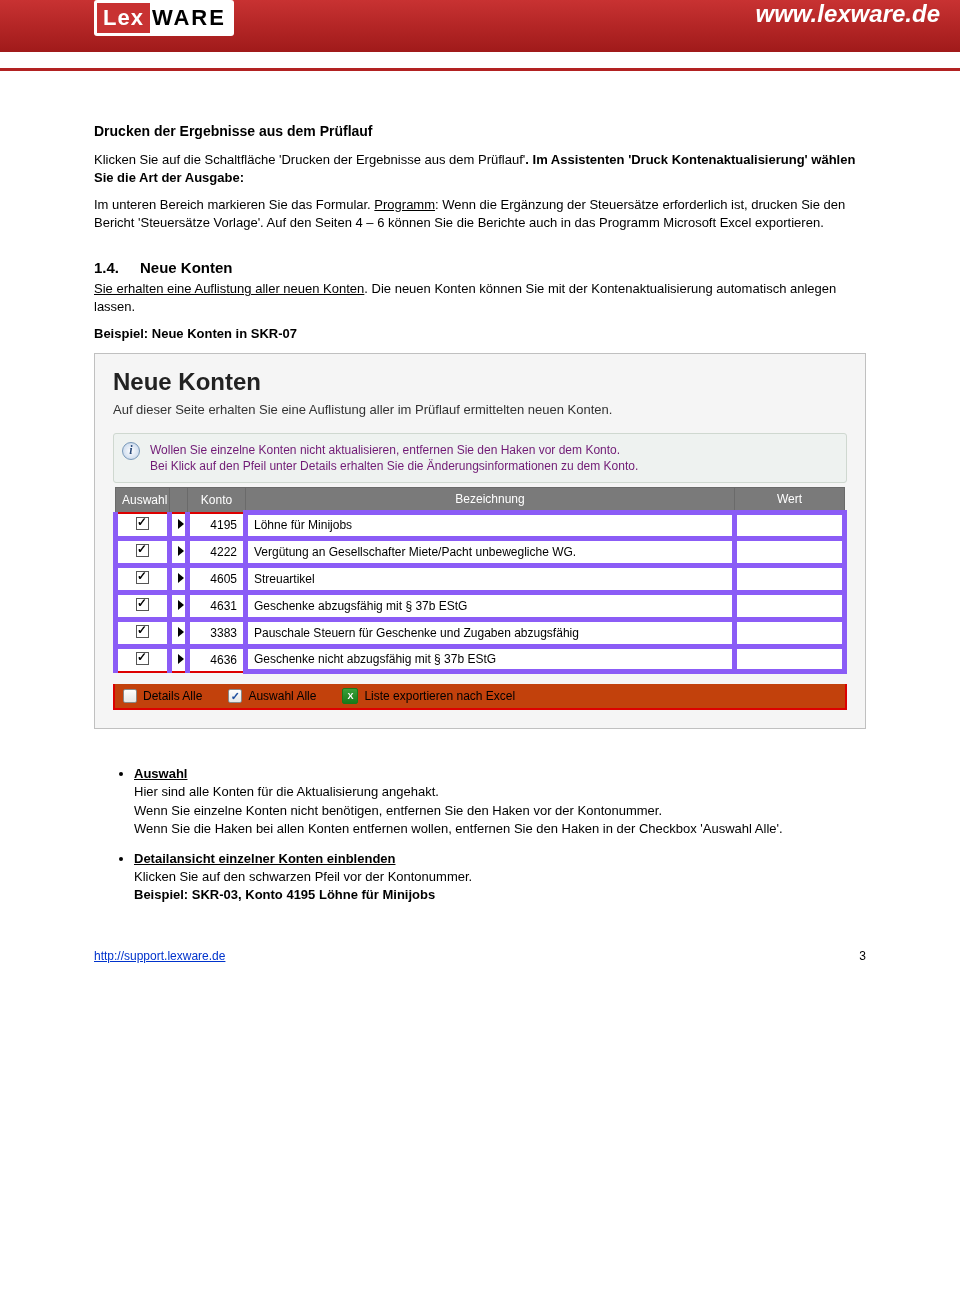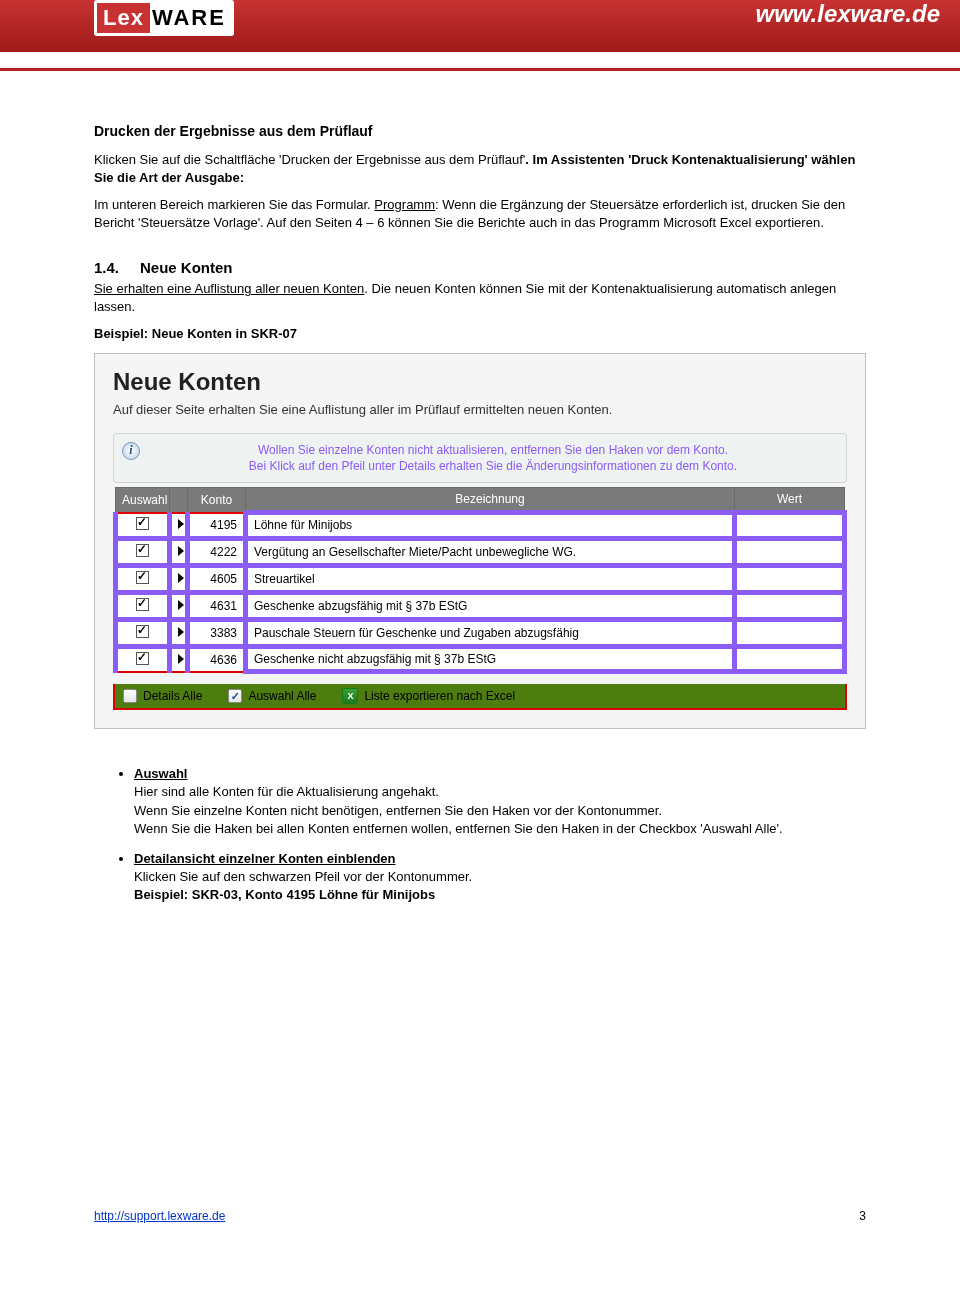--- a/index.html
+++ b/index.html
@@ -22,41 +22,41 @@
   .section-h .num { display: inline-block; width: 46px; }
   .under { text-decoration: underline; }
   .bold { font-weight: bold; }
   
   .shot { border: 1px solid #c0c0c0; background: #f5f5f5; margin-top: 6px; margin-bottom: 36px; padding: 0 0 18px 0; }
   .shot-inner { padding: 14px 18px 10px 18px; }
   .shot-title { font-weight: bold; font-size: 24px; color: #222; margin-bottom: 6px; font-family: Arial, sans-serif; }
   .shot-sub { font-size: 13px; color: #333; margin-bottom: 16px; }
   .info-box { background: #eef2f0; border: 1px solid #cfd8d0; border-radius: 3px; padding: 8px 10px 8px 36px; position: relative; margin-bottom: 4px; }
   .info-box .info-icon { position: absolute; left: 8px; top: 8px; width: 18px; height: 18px; border-radius: 50%; background: radial-gradient(#fff,#bcd0e8); border: 1px solid #7898b8; display: flex; align-items: center; justify-content: center; font-style: italic; font-weight: bold; color: #2a4a7a; font-size: 12px; font-family: Georgia, serif; }
-  .info-box .l1 { font-size: 12px; color: #8b5cf6; line-height: 1.35; text-align: center; }
+  .info-box .l1 { font-size: 12px; color: #701a75; line-height: 1.35; }
   
   table.konten { width: 100%; border-collapse: collapse; font-size: 12px; table-layout: fixed; }
   table.konten thead th { background: #7a7a7a; color: #fff; font-weight: normal; text-align: center; padding: 4px 6px; border: 1px solid #6a6a6a; font-size: 12px; }
   table.konten tbody td { background: #fff; border: 5px solid #8b5cf6; padding: 3px 6px; height: 22px; vertical-align: middle; }
   .col-auswahl { width: 54px; }
   .col-arrow { width: 18px; }
   .col-konto { width: 58px; }
   .col-wert { width: 110px; }
   .cb { width: 13px; height: 13px; border: 1px solid #555; background: #fff; display: inline-block; position: relative; }
   .cb.checked::after { content: "✓"; position: absolute; left: 0px; top: -3px; font-size: 12px; font-weight: bold; }
   .arrow-r { width: 0; height: 0; border-top: 5px solid transparent; border-bottom: 5px solid transparent; border-left: 6px solid #000; display: inline-block; }
   .red-frame-left { border-left: 2px solid #d00; border-right: 2px solid #d00; }
   .red-frame-top { border-top: 2px solid #d00 !important; }
   .red-frame-bottom { border-bottom: 2px solid #d00 !important; }
-  .tools { border: 2px solid #d00; background: #4d7c0f; margin: 0 18px; padding: 4px 8px; display: flex; align-items: center; gap: 6px; font-size: 12px; border-top: none; }
+  .tools { border: 2px solid #d00; background: #c2410c; margin: 0 18px; padding: 4px 8px; display: flex; align-items: center; gap: 6px; font-size: 12px; border-top: none; }
   .tools .spacer { width: 14px; }
   .cbbox { width: 14px; height: 14px; border: 1px solid #888; background: linear-gradient(#fdfdfd,#e6e6e6); display: inline-flex; align-items: center; justify-content: center; font-size: 11px; border-radius: 2px; }
   .cbbox.checked::after { content: "✓"; font-weight: bold; color: #2050a0; font-size: 11px; }
   .excel-ico { width: 16px; height: 16px; border: 1px solid #1a7a1a; background: linear-gradient(#3aa03a,#1a7a1a); color: #fff; font-size: 9px; font-weight: bold; display: inline-flex; align-items: center; justify-content: center; border-radius: 2px; }
-  .footer { position: relative; margin-top: 260px; padding: 0 94px 18px 94px; display: flex; justify-content: space-between; font-size: 12px; }
+  .footer { position: relative; padding: 0 94px 18px 94px; display: flex; justify-content: space-between; font-size: 12px; }
   .footer a { color: #0033cc; text-decoration: underline; }
   td.center { text-align: center; }
   td.right { text-align: right; }
 </style>
 </head>
 <body>
 
 <div class="header-band">
   <div class="logo-wrap">
     <div class="logo-box">

